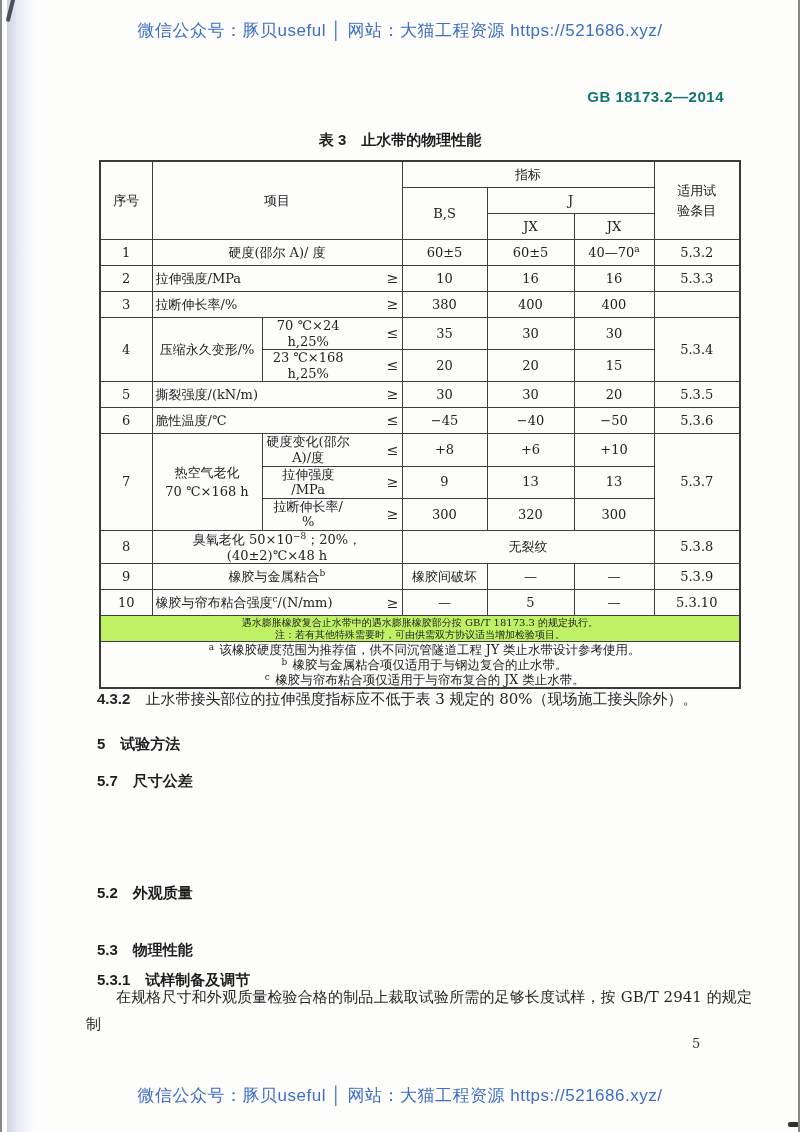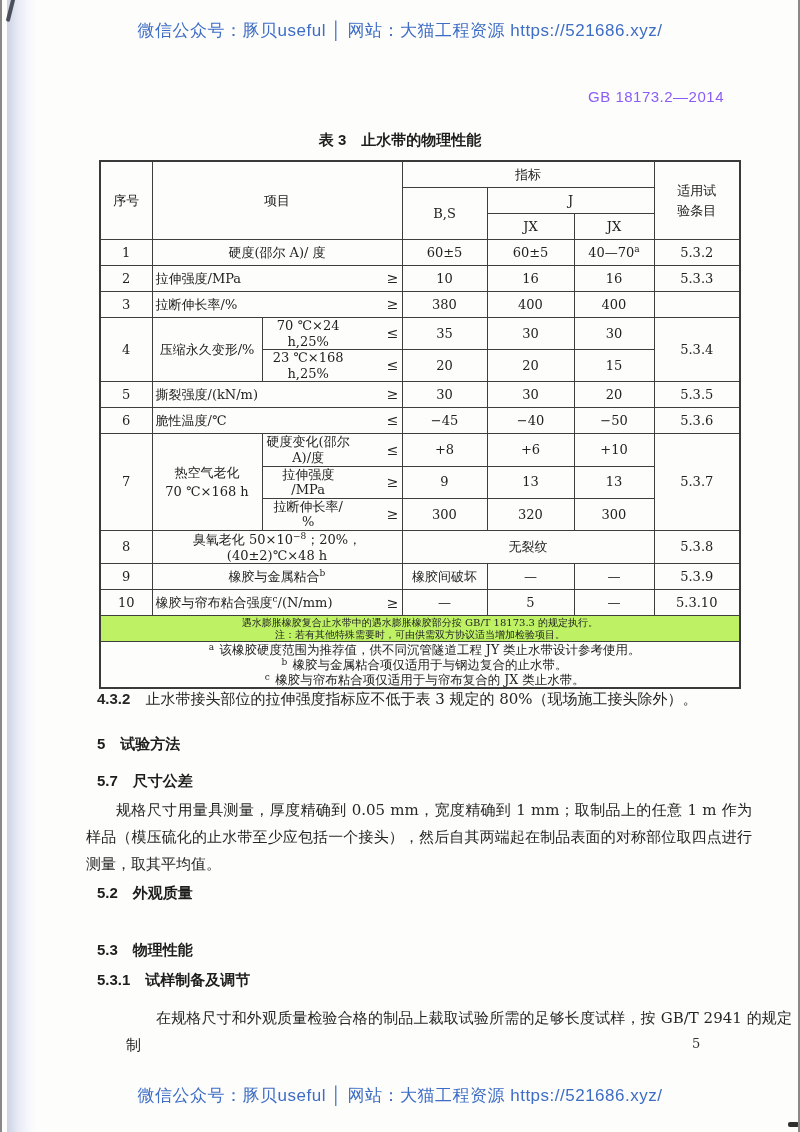--- a/index.html
+++ b/index.html
@@ -10,22 +10,22 @@
         background:linear-gradient(to right,#ccd2e2,#e7eaf5 35%,#f6f7fc 70%,#fdfdfc);}
   .corner-mark{position:absolute;left:7px;top:-6px;width:4px;height:28px;background:#4a4f5c;
         transform:rotate(14deg);border-radius:2px;}
   .speck{position:absolute;left:786px;top:1122px;width:11px;height:5px;background:#2f2f2f;border-radius:2px;}
 
   .banner{position:absolute;left:0;right:0;text-align:center;color:#3e6dc5;
         font-size:17px;letter-spacing:0.5px;font-family:"Liberation Sans",sans-serif;}
   .banner.top{top:19px;}
   .banner.bottom{top:1084px;}
 
-  .doc-number{position:absolute;top:88px;right:74px;font-size:15px;font-weight:normal;
-        letter-spacing:0.5px;color:#8b5cf6;text-align:right;}
+  .doc-number{position:absolute;top:88px;right:74px;font-size:15px;font-weight:bold;
+        letter-spacing:0.5px;color:#0f766e;text-align:right;}
 
   .table-title{position:absolute;top:131px;left:0;right:0;text-align:center;
         font-size:15px;font-weight:bold;color:#1e1e1e;}
 
   table.spec{position:absolute;left:97px;top:160px;width:640px;border-collapse:collapse;
         table-layout:fixed;font-size:13px;color:#222;
         font-family:"DejaVu Serif","Liberation Serif",serif;}
   table.spec{border:2px solid #3a3a3a;}
   table.spec td{border:1px solid #3e3e3e;text-align:center;vertical-align:middle;
         padding:0 3px;height:25px;line-height:1.2;overflow:hidden;}
@@ -282,24 +282,23 @@
       </tr>
     </tbody>
   </table>
 
   <div class="content p432" style="top:690px;">
     <span class="para-num">4.3.2</span><span>　止水带接头部位的拉伸强度指标应不低于表 3 规定的 80%（现场施工接头除外）。</span>
   </div>
 
   <div class="content heading" style="top:735px;">5　试验方法</div>
   <div class="content heading" style="top:772px;">5.7　尺寸公差</div>
-  <div class="content para" style="top:797px;">规格尺寸用量具测量，厚度精确到 0.05 mm，宽度精确到 1 mm；取制品上的任意 1 m 作为样品（模压硫化的止水带至少应包括一个接头），然后自其两端起在制品表面的对称部位取四点进行测量，取其平均值。</div>
 
   <div class="content heading" style="top:884px;">5.2　外观质量</div>
 
   <div class="content heading" style="top:941px;">5.3　物理性能</div>
   <div class="content heading" style="top:971px;">5.3.1　试样制备及调节</div>
-  <div class="content para" style="top:1005px;margin-left:40px;">在规格尺寸和外观质量检验合格的制品上裁取试验所需的足够长度试样，按 GB/T 2941 的规定制</div>
+  <div class="content para" style="top:984px;">在规格尺寸和外观质量检验合格的制品上裁取试验所需的足够长度试样，按 GB/T 2941 的规定制</div>
 
   <div class="page-number">5</div>
 
   <div class="banner bottom">微信公众号：豚贝useful │ 网站：大猫工程资源 https://521686.xyz/</div>
 </div>
 
 </body></html>

